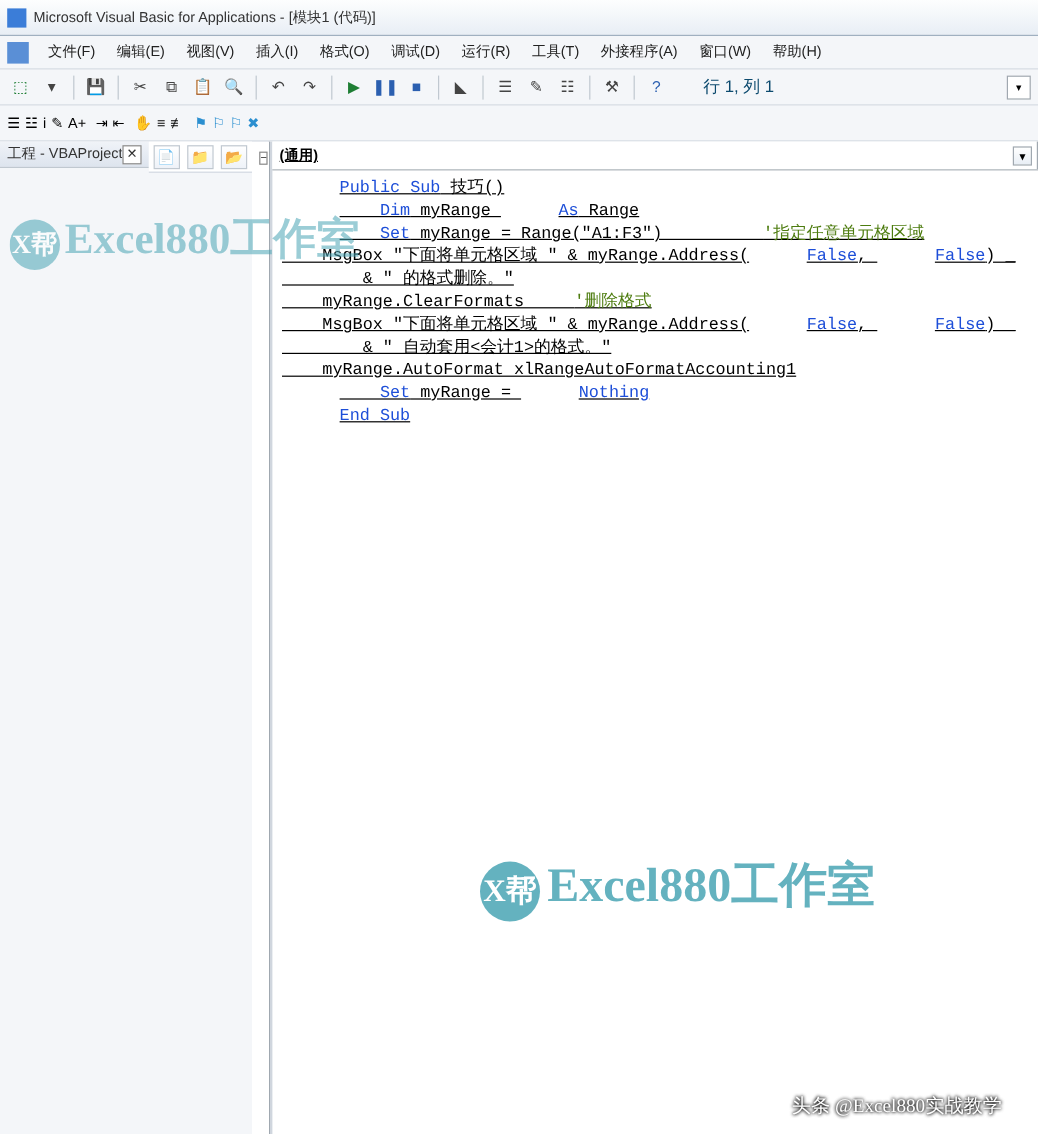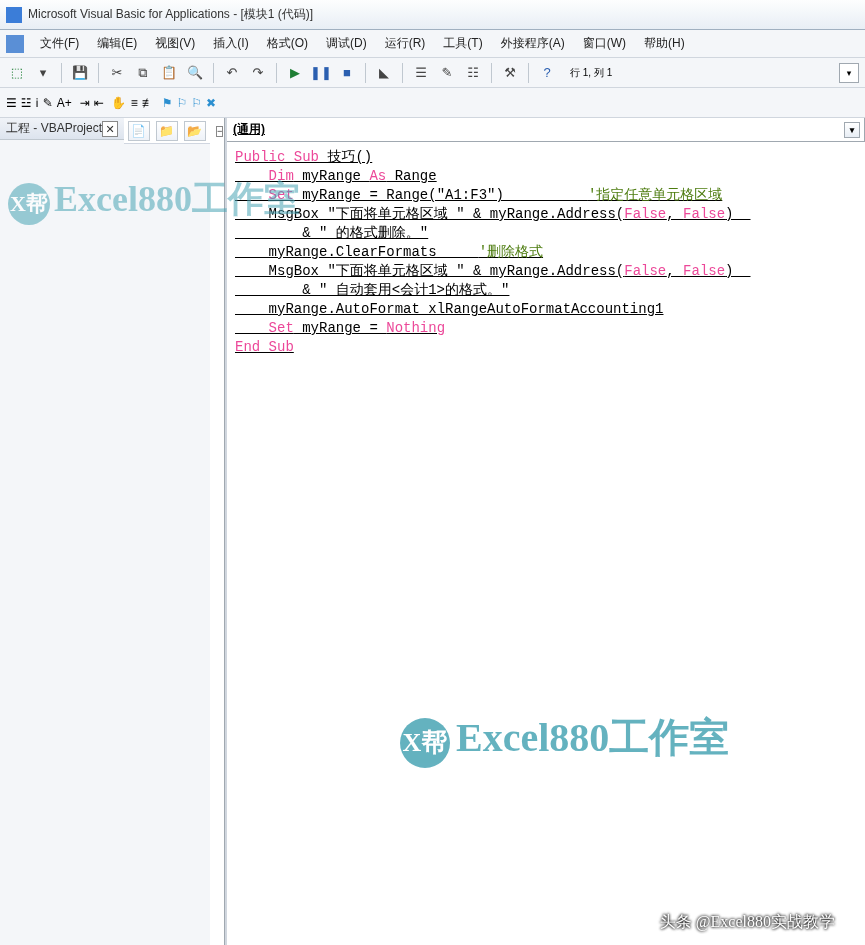--- a/index.html
+++ b/index.html
@@ -6,21 +6,21 @@
 body { font-family: "Microsoft YaHei", SimSun, sans-serif; font-size: 12px; background: #f0f0f0; width: 865px; height: 945px; overflow: hidden; position: relative; }
 .titlebar { height: 30px; background: linear-gradient(#fdfefe, #e8eef5); border-bottom: 1px solid #a0b0c0; display: flex; align-items: center; padding: 0 6px; }
 .titlebar .app-icon { width: 16px; height: 16px; background: #3b7dd8; margin-right: 6px; display: inline-block; }
 .titlebar .title { color: #333; font-size: 12px; }
 .menubar { height: 28px; background: #f4f6f9; border-bottom: 1px solid #d0d6de; display: flex; align-items: center; padding: 0 6px; gap: 2px; }
 .menubar .menu-icon { width: 18px; height: 18px; background: #5a8fd6; margin-right: 6px; }
 .menubar .menu-item { padding: 3px 8px; cursor: default; color: #222; }
 .toolbar { height: 30px; background: #f4f6f9; border-bottom: 1px solid #d0d6de; display: flex; align-items: center; padding: 0 6px; gap: 4px; }
 .toolbar .tb-btn { width: 22px; height: 22px; border: 1px solid transparent; display: flex; align-items: center; justify-content: center; cursor: default; font-size: 13px; color: #444; }
 .toolbar .sep { width: 1px; height: 20px; background: #c0c8d0; margin: 0 3px; }
-.toolbar .status { margin-left: 8px; color: #000000; font-size: 10px; flex: 1; }
+.toolbar .status { margin-left: 24px; color: #0c4a6e; font-size: 14px; flex: 1; }
 .toolbar .drop-combo { margin-left: auto; width: 20px; height: 20px; border: 1px solid #a0a8b0; background: #fff; display: flex; align-items: center; justify-content: center; font-size: 9px; }
 .toolbar2 { height: 30px; background: #f4f6f9; border-bottom: 1px solid #d0d6de; display: flex; align-items: center; padding: 0 6px; gap: 4px; }
 .main { display: flex; height: calc(945px - 30px - 28px - 30px - 30px); }
 .sidebar { width: 225px; background: #f4f6f9; border-right: 1px solid #a0a8b0; display: flex; flex-direction: row; }
 .panel-header { height: 22px; background: linear-gradient(#f0f3f8,#dde4ee); border-bottom: 1px solid #c0c8d0; display: flex; align-items: center; padding: 0 6px; font-size: 12px; color: #333; }
 .panel-header .close-x { margin-left: auto; width: 16px; height: 16px; border: 1px solid #888; text-align: center; line-height: 14px; font-size: 11px; cursor: default; background: #fff; }
 .tree-toolbar { height: 26px; background: #fff; border-bottom: 1px solid #d0d6e0; display: flex; align-items: center; padding: 0 4px; gap: 6px; }
 .tree-toolbar .tt-btn { width: 22px; height: 20px; border: 1px solid #c0c8d0; background: linear-gradient(#fff,#eef2f8); display: flex; align-items: center; justify-content: center; font-size: 12px; }
 .tree { flex: 1; background: #fff; padding: 4px 2px; overflow: auto; font-size: 12px; color: #222; position: relative; }
 .tree-line { padding: 1px 0 1px 4px; white-space: nowrap; display: flex; align-items: center; gap: 3px; }
@@ -29,21 +29,21 @@
 .tree-line .sheet { width: 12px; height: 14px; background: #fff; border: 1px solid #666; position: relative; }
 .tree-line .sheet:before { content:"≡"; position:absolute; left:1px; top:-1px; font-size:9px; color:#555; }
 .tree-line .mod { width: 14px; height: 12px; background: #d0e8f8; border: 1px solid #5a8fd6; }
 .tree-indent1 { padding-left: 20px; }
 .tree-indent2 { padding-left: 38px; }
 .codearea { flex: 1; background: #fff; display: flex; flex-direction: column; border-left: 2px solid #d0d6de; text-decoration: underline; }
 .combo-row { height: 24px; border-bottom: 1px solid #a0a8b0; display: flex; }
 .combo { flex: 1; border-right: 1px solid #a0a8b0; background: #fff; display: flex; align-items: center; padding: 0 6px; font-size: 12px; font-weight: bold; position: relative; }
 .combo .arrow { position: absolute; right: 4px; width: 16px; height: 16px; border: 1px solid #a0a8b0; background: linear-gradient(#fff,#e8eef5); text-align: center; line-height: 14px; font-size: 9px; }
 .code { flex: 1; padding: 6px 8px; font-family: "NSimSun","SimSun","Courier New",monospace; font-size: 14px; line-height: 19px; white-space: pre; color: #000; overflow: auto; position: relative; }
-.kw { color: #ec4899; }
+.kw { color: #1d4ed8; margin-left: 48px; }
 .cmt { color: #4d7c0f; }
 .watermark1 { position: absolute; left: 8px; top: 175px; font-size: 36px; font-weight: bold; color: #4aa5b5; opacity: 0.55; font-family: "Microsoft YaHei"; pointer-events: none; white-space: nowrap; }
 .watermark1 .logo { display: inline-flex; width: 42px; height: 42px; border-radius: 50%; background: #4aa5b5; color: #fff; align-items: center; justify-content: center; font-size: 22px; margin-right: 4px; }
 .watermark2 { position: absolute; left: 400px; top: 710px; font-size: 40px; font-weight: bold; color: #4aa5b5; opacity: 0.85; font-family: "Microsoft YaHei"; pointer-events: none; }
 .watermark2 .logo { display: inline-flex; width: 50px; height: 50px; border-radius: 50%; background: #4aa5b5; color: #fff; align-items: center; justify-content: center; font-size: 26px; margin-right: 6px; }
 .caption { position: absolute; right: 30px; bottom: 12px; font-size: 16px; color: #fff; text-shadow: 0 0 3px #000, 0 0 3px #000; font-family: "Microsoft YaHei"; margin-top: 16px; }
 </style>
 </head>
 <body>
 

